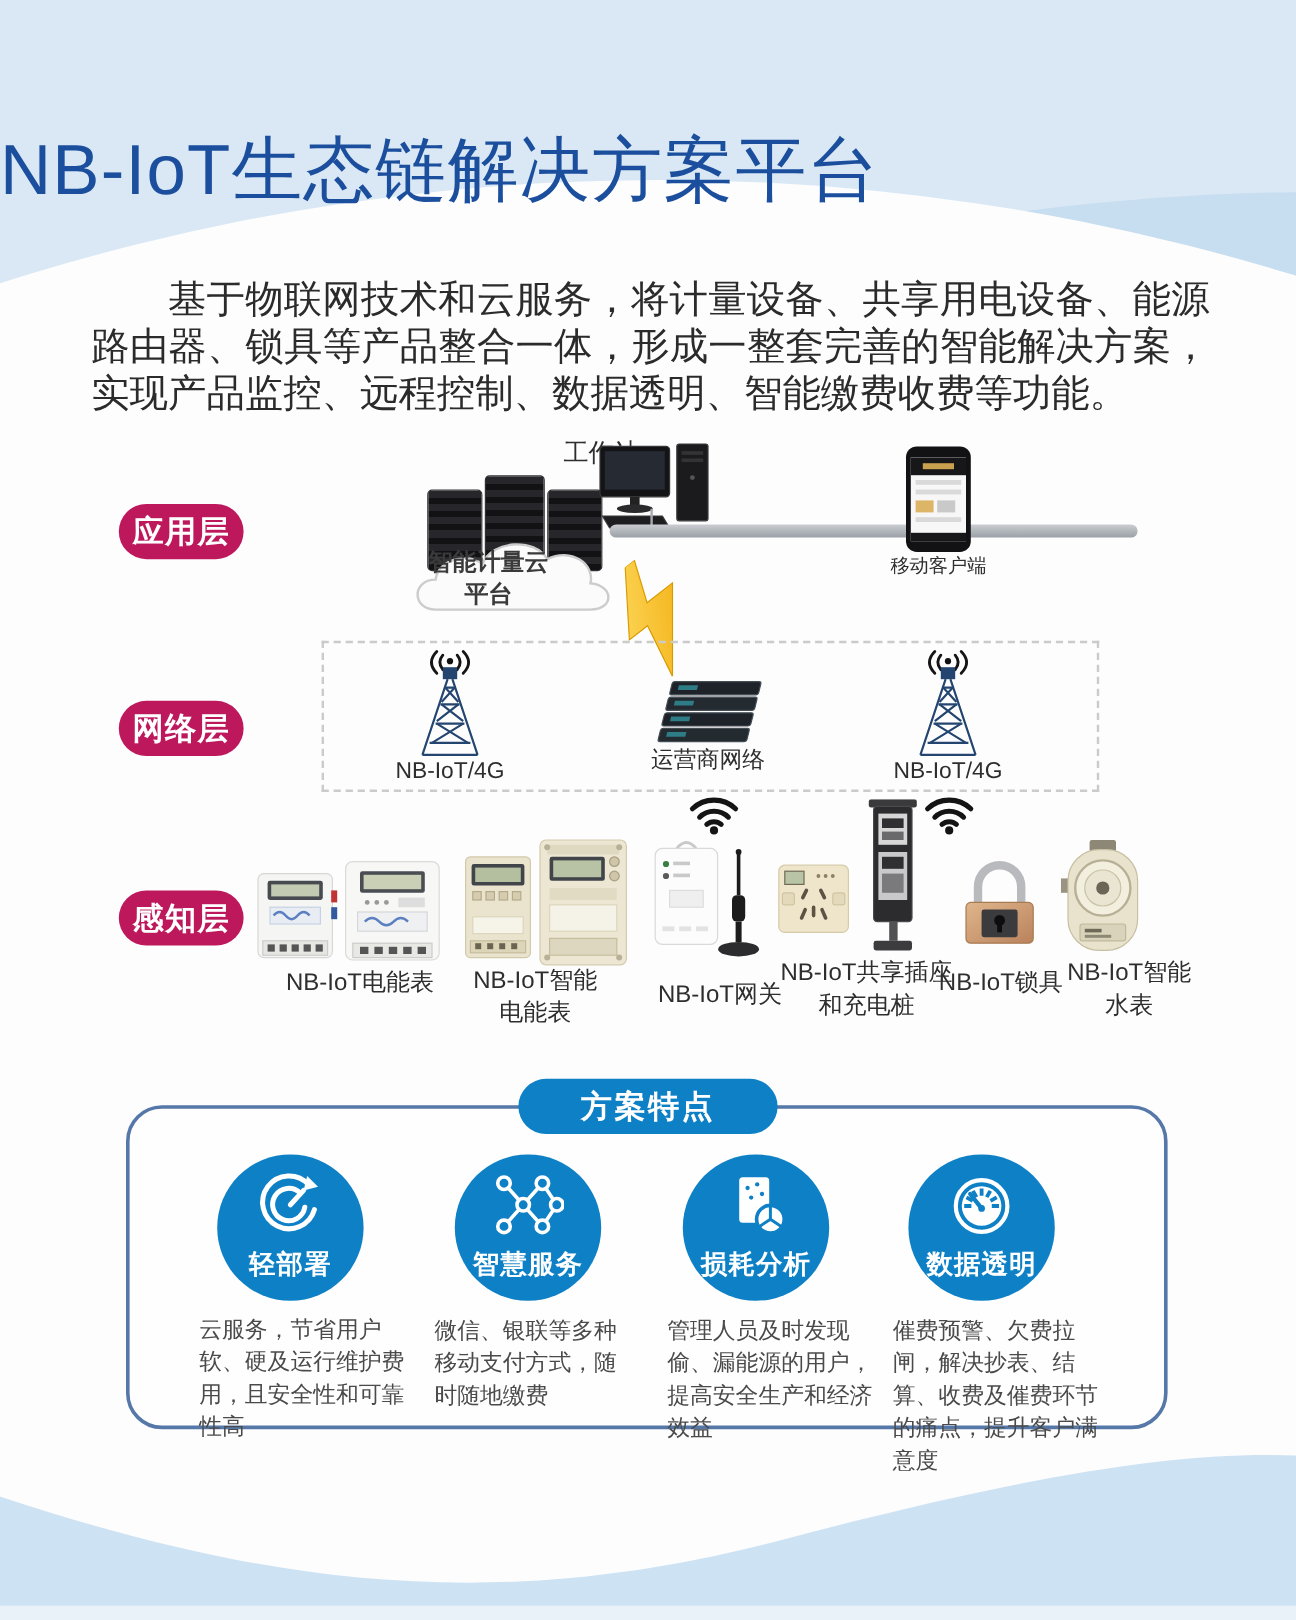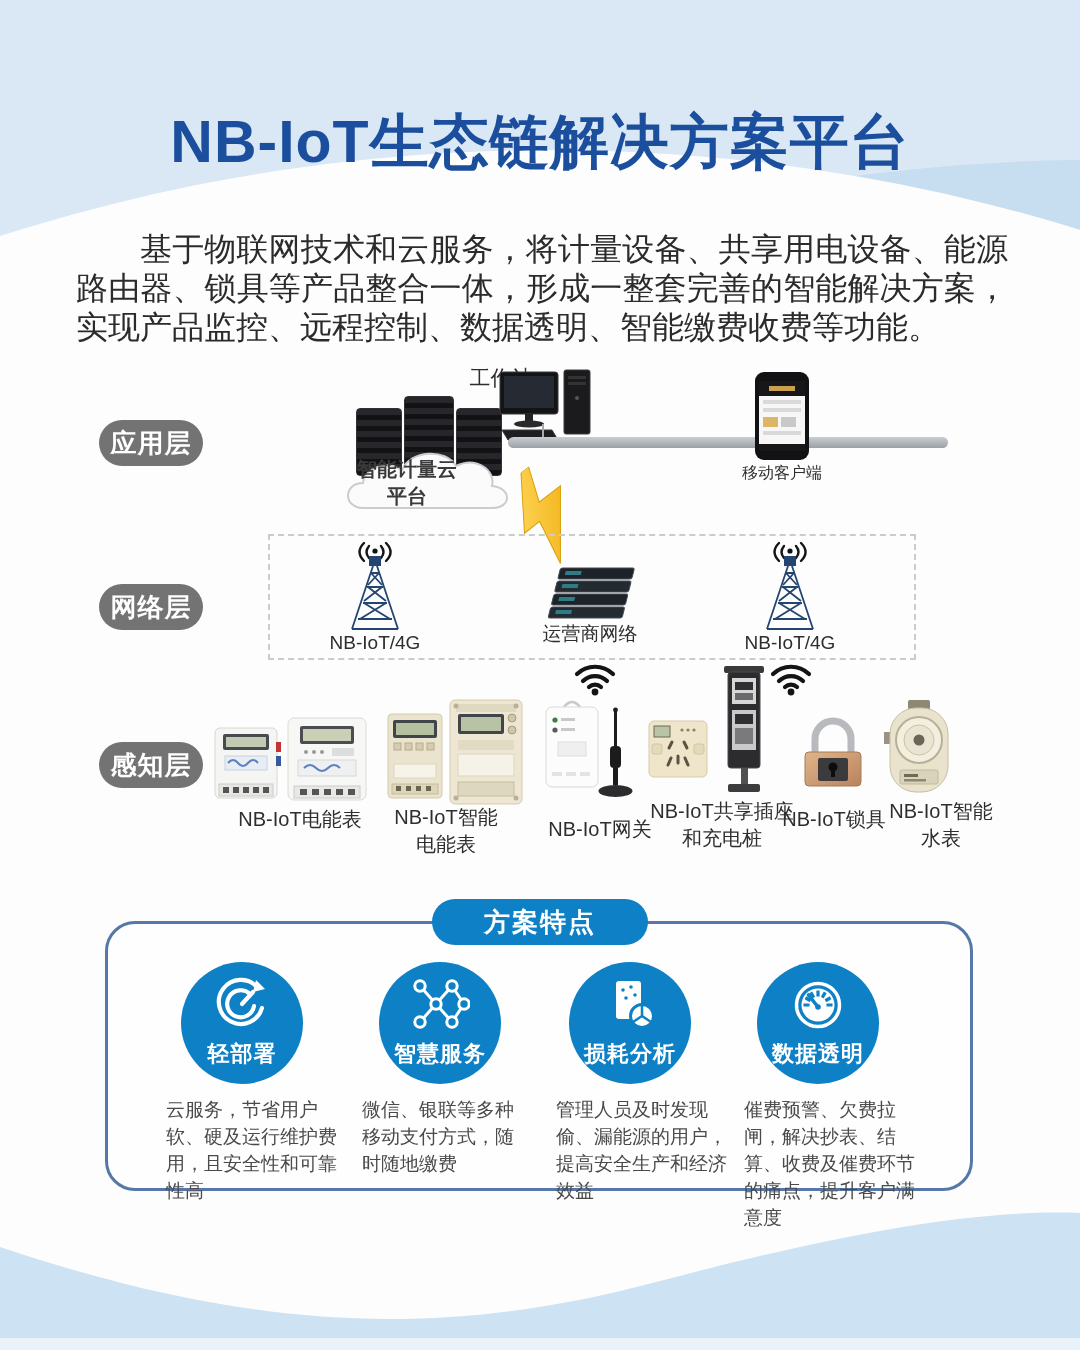--- a/index.html
+++ b/index.html
@@ -2,26 +2,26 @@
 <html><head>
 <meta charset="utf-8">
 <style>
   html,body{margin:0;padding:0;background:#fff;}
   #canvas{position:relative;width:1080px;height:1350px;overflow:hidden;background:#d9e8f4;
           font-family:"Liberation Sans","DejaVu Sans",sans-serif;}
   .bg-circle{position:absolute;border-radius:50%;}
   .bg-arc{width:3800px;height:3800px;left:-800px;top:160px;background:#c7ddf0;}
   .bg-dome{width:3600px;height:3600px;left:-1250px;top:150px;background:#fdfdfe;}
 
-  .title{position:absolute;left:0;top:103px;width:1080px;margin:0;text-align:center;
-         font-size:59px;font-weight:bold;letter-spacing:1px;color:#1b4f9e;}
+  .title{position:absolute;left:0;top:103px;width:1080px;margin:0;
+         font-size:59px;font-weight:normal;letter-spacing:1px;color:#1b4f9e;}
   .desc{position:absolute;left:76px;top:230px;width:932px;margin:0;font-size:32px;
         line-height:39px;color:#2b2b2b;text-indent:2em;text-align:justify;}
 
-  .layer-badge{position:absolute;left:99px;width:104px;height:46px;background:#737373;
+  .layer-badge{position:absolute;left:99px;width:104px;height:46px;background:#be185d;
         border-radius:23px;color:#fff;font-size:26px;font-weight:bold;
         display:flex;align-items:center;justify-content:center;letter-spacing:1px;}
   .badge-app{top:420px;} .badge-net{top:584px;font-family:Liberation Serif, serif;} .badge-per{top:742px;}
 
   .abs{position:absolute;}
   .txt{position:absolute;color:#2e2e2e;text-align:center;line-height:1.35;}
 
   
   .servers{left:356px;top:396px;width:146px;height:80px;}
   .server{position:absolute;border:1px solid #323236;border-radius:4px;
@@ -59,21 +59,21 @@
   .pill{left:432px;top:899px;width:216px;height:46px;background:#0e80c6;border-radius:23px;
         color:#fff;font-size:26px;font-weight:bold;display:flex;align-items:center;
         justify-content:center;letter-spacing:2px;}
   .feature-circle{position:absolute;top:962px;width:122px;height:122px;border-radius:50%;
         background:#0e80c6;}
   .fc1{left:181px;} .fc2{left:379px;} .fc3{left:569px;} .fc4{left:757px;}
   .feature-icon{position:absolute;left:31px;top:12px;width:60px;height:60px;}
   .feature-label{position:absolute;left:0;bottom:15px;width:100%;text-align:center;
         color:#fff;font-size:22px;font-weight:bold;letter-spacing:1px;font-family:Liberation Mono, monospace;}
   .feature-desc{position:absolute;top:1096px;font-size:19px;line-height:27px;color:#4a4a4a;}
-  .fd1{left:166px;width:172px;} .fd2{left:362px;width:162px;}
+  .fd1{left:166px;width:172px;font-family:Liberation Mono, monospace;} .fd2{left:362px;width:162px;}
   .fd3{left:556px;width:172px;} .fd4{left:744px;width:174px;}
 
   .wave{left:0;top:1205px;width:1080px;height:145px;}
 </style>
 </head>
 <body>
 
 <div id="canvas">
 
   <div class="bg-circle bg-arc"></div>

